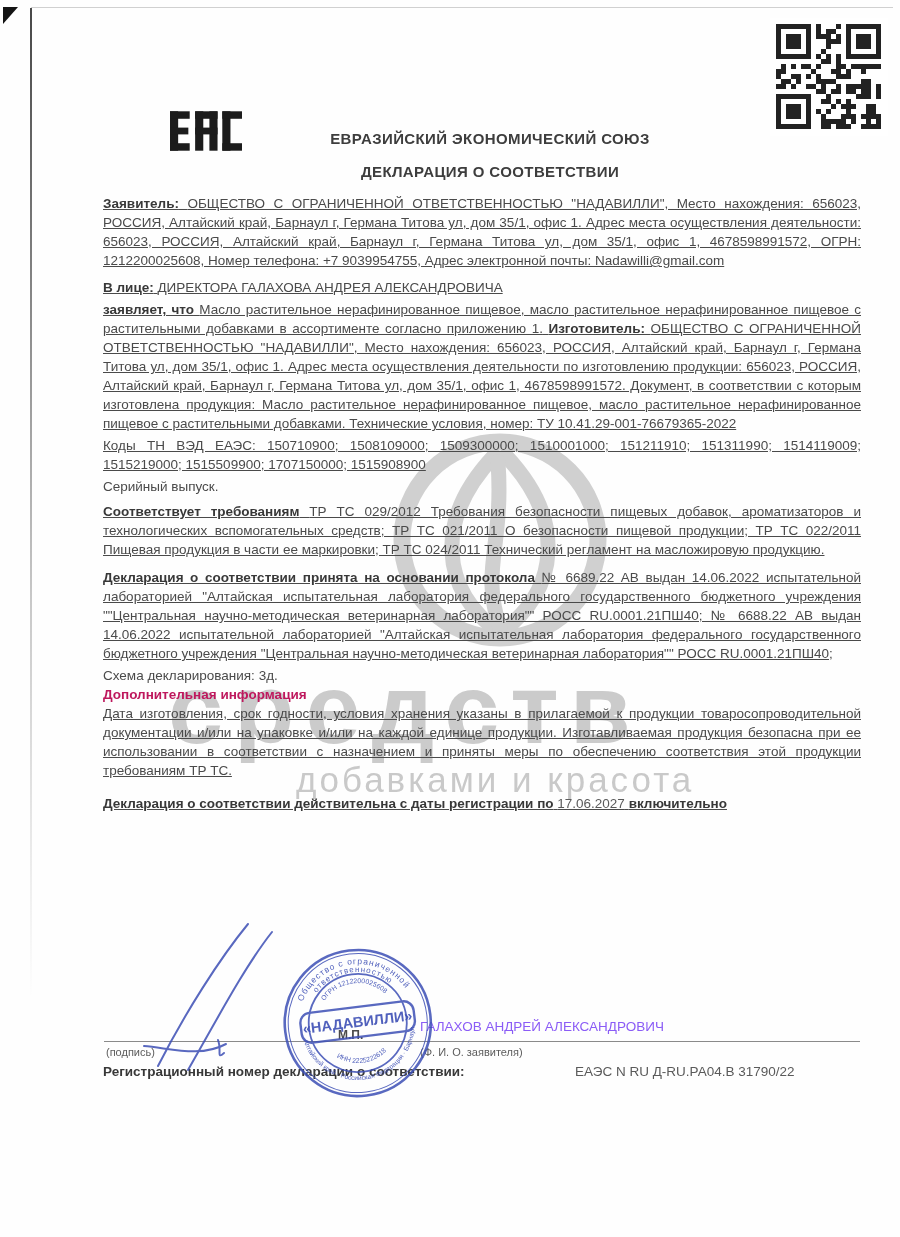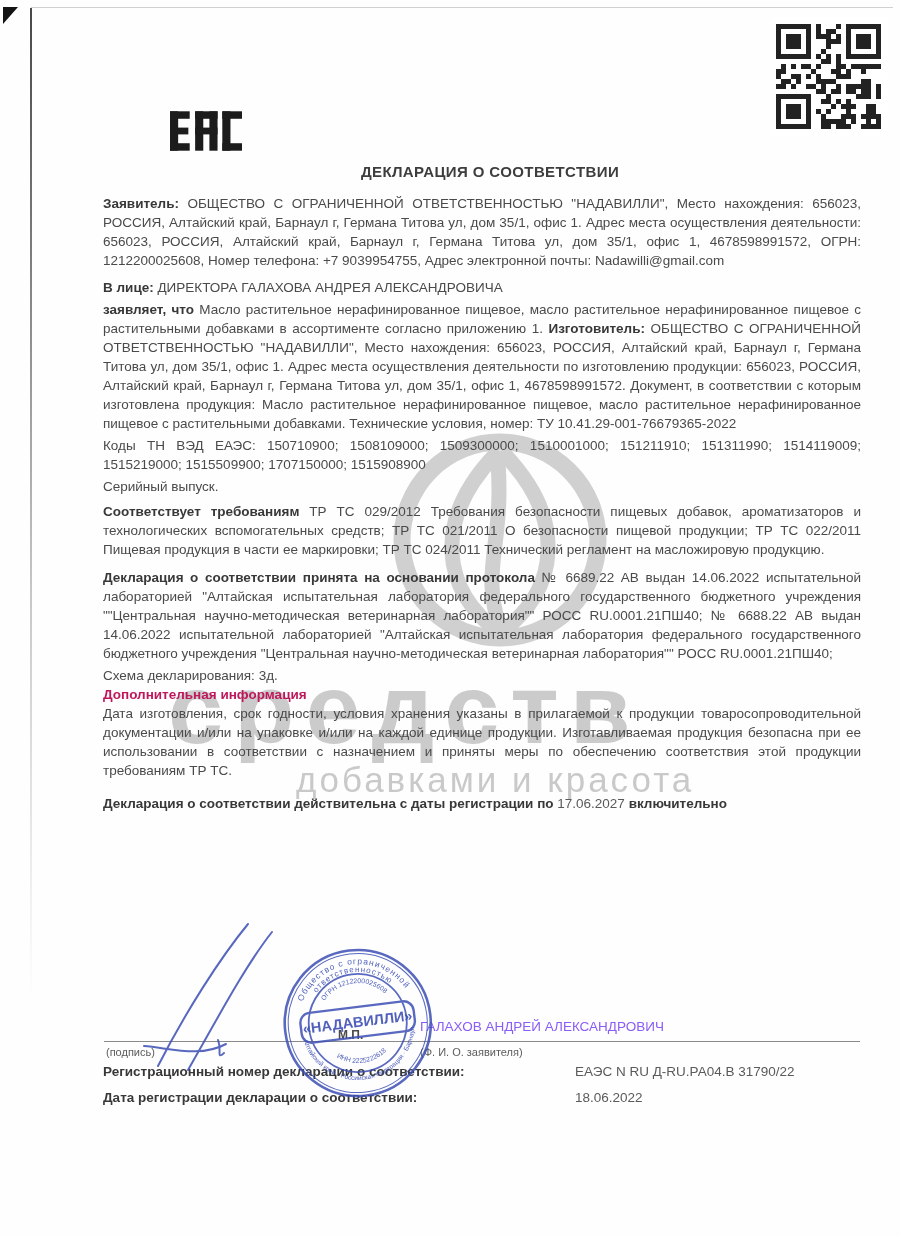--- a/index.html
+++ b/index.html
@@ -20,21 +20,21 @@
   .qr{position:absolute;left:770px;top:18px;width:118px;height:118px;background:#fff;}
   
   .wm-logo{position:absolute;left:382px;top:428px;opacity:.5;z-index:1;}
   .wm-brand{position:absolute;left:168px;top:652px;font-size:99px;font-weight:bold;
             color:#9d9d9d;opacity:.52;letter-spacing:11px;z-index:1;white-space:nowrap;}
   .wm-tagline{position:absolute;left:296px;top:760px;font-size:35px;color:#a6a6a6;opacity:.6;
               letter-spacing:3px;z-index:1;white-space:nowrap;}
   
   .content{position:absolute;left:103px;top:194px;width:758px;z-index:2;
            font-size:13.5px;line-height:19px;}
-  .para{margin:0 0 8px 0;text-align:justify;}
+  .para{margin:0 0 8px 0;text-align:justify;text-decoration:underline;}
   .para.tight{margin-bottom:3px;}
   .para b{color:#383838;}
   .line-left{text-align:left;}
   .gap6{margin-top:6px;} .gap9{margin-top:9px;} .gap14{margin-top:14px;}
   .sec-title{font-weight:bold;color:#be185d;margin:0;}
   
   .sig-strokes{position:absolute;left:130px;top:918px;z-index:4;}
   .stamp{position:absolute;left:273px;top:938px;z-index:3;transform:rotate(-7deg);}
   .mp-label{position:absolute;left:338px;top:1028px;font-size:12px;font-weight:bold;color:#4a4a4a;z-index:2;}
   .sig-name{position:absolute;left:420px;top:1019px;font-size:13.5px;color:#8b5cf6;z-index:2;}
@@ -209,20 +209,21 @@
           <rect x="76" y="6" width="35" height="35" fill="#222"></rect>
           <rect x="81" y="11" width="25" height="25" fill="#fff"></rect>
           <rect x="86" y="16" width="15" height="15" fill="#222"></rect>
           <rect x="6" y="76" width="35" height="35" fill="#222"></rect>
           <rect x="11" y="81" width="25" height="25" fill="#fff"></rect>
           <rect x="16" y="86" width="15" height="15" fill="#222"></rect>
         </g>
       </svg>
   </div>
 
+  <div class="title-union">ЕВРАЗИЙСКИЙ ЭКОНОМИЧЕСКИЙ СОЮЗ</div>
   <div class="title-doc">ДЕКЛАРАЦИЯ О СООТВЕТСТВИИ</div>
 
   <div class="wm-logo">
     <svg width="236" height="230" viewBox="0 0 236 230">
       <g fill="none" stroke="#a3a3a3" stroke-width="15" stroke-linecap="round">
         <circle cx="118" cy="112" r="98" stroke-width="17"></circle>
         <path d="M118,205 C58,162 52,92 112,28"></path>
         <path d="M118,205 C178,162 184,92 124,28"></path>
         <path d="M118,200 C98,140 122,120 116,34"></path>
       </g>
@@ -290,18 +291,14 @@
 
   <div class="sig-name">ГАЛАХОВ АНДРЕЙ АЛЕКСАНДРОВИЧ</div>
   <div class="sig-line"></div>
   <div class="lbl-podpis">(подпись)</div>
   <div class="lbl-fio">(Ф. И. О. заявителя)</div>
 
   <div class="reg-row r1">
     <span class="lab">Регистрационный номер декларации о соответствии:</span>
     <span class="val">ЕАЭС N RU Д-RU.РА04.В 31790/22</span>
   </div>
-  <div class="reg-row r2">
-    <span class="lab">Дата регистрации декларации о соответствии:</span>
-    <span class="val">18.06.2022</span>
-  </div>
 
 </div>
 
 </body></html>

